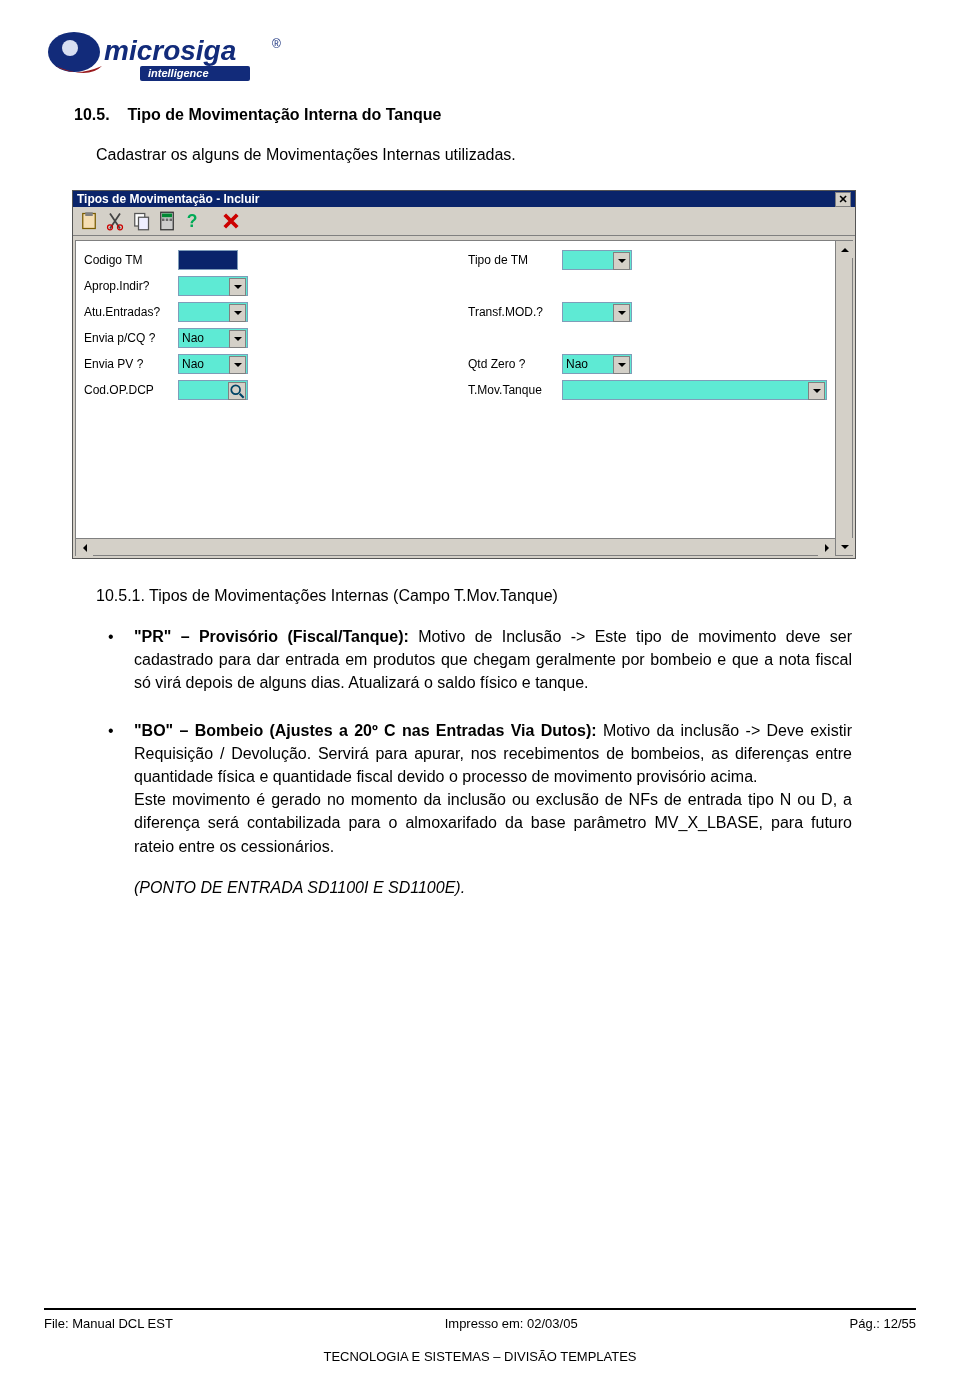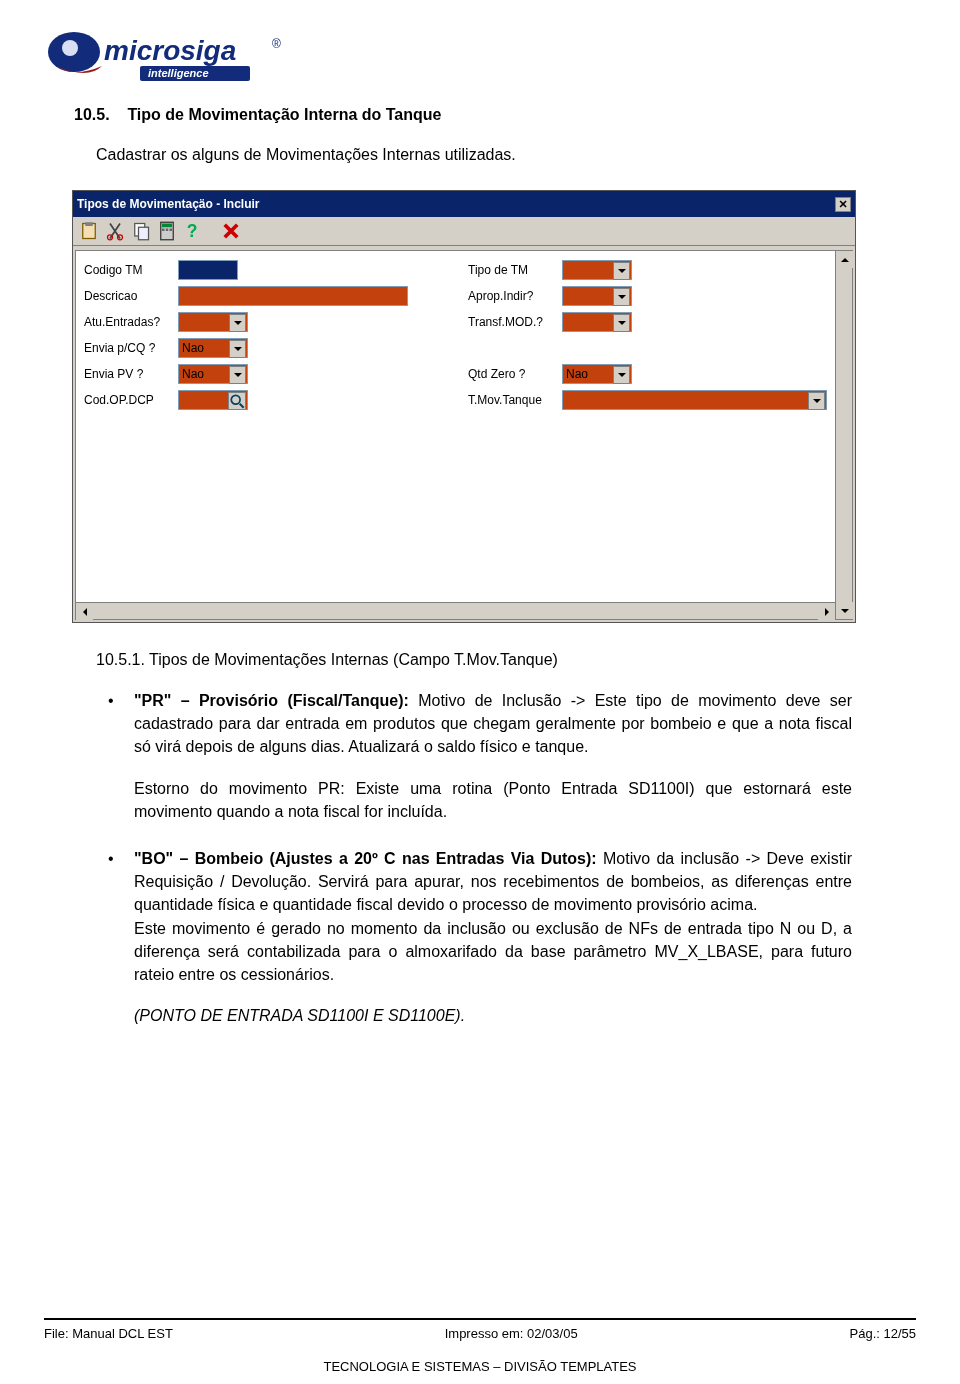--- a/index.html
+++ b/index.html
@@ -11,31 +11,31 @@
   .logo-mark { display: inline-block; vertical-align: middle; }
   .logo-mark svg { width: 260px; height: 58px; }
 
   
   .h-sec { font-size: 16px; font-weight: bold; text-align: justify; margin-left: 30px; }
   .p-intro { font-size: 16px; text-align: justify; margin: 22px 52px 26px 52px; }
   .h-sub { font-size: 16px; font-weight: normal; margin: 28px 0 20px 52px; }
 
   
   .win { margin: 0 44px 0 28px; border: 1px solid #555; background: #d4d0c8; }
-  .titlebar { height: 26px; background: linear-gradient(#0a246a,#0a246a); display: flex; align-items: center; justify-content: space-between; padding: 0 4px; }
+  .titlebar { height: 16px; background: linear-gradient(#0a246a,#0a246a); display: flex; align-items: center; justify-content: space-between; padding: 0 4px; }
   .titlebar .ttl { color: #fff; font-size: 12px; font-weight: bold; }
   .titlebar .xbtn { width: 16px; height: 15px; background: #d4d0c8; border: 1px solid #808080; display: flex; align-items: center; justify-content: center; font-size: 11px; font-weight: bold; color: #000; }
   .toolbar { display: flex; gap: 6px; padding: 4px 6px; background: #d4d0c8; border-bottom: 1px solid #808080; }
   .tb-ico { width: 20px; height: 20px; display: inline-flex; align-items: center; justify-content: center; }
-  .form-area { background: #fff; margin: 4px 2px 2px 2px; padding: 6px 4px 4px 4px; border: 1px solid #808080; height: 370px; position: relative; }
+  .form-area { background: #fff; margin: 4px 2px 2px 2px; padding: 6px 4px 4px 4px; border: 1px solid #808080; height: 316px; position: relative; }
   .form-row { display: flex; height: 26px; align-items: center; }
   .col-left { width: 50%; display: flex; align-items: center; }
   .col-right { width: 50%; display: flex; align-items: center; }
   .flabel { font-size: 12px; color: #000; width: 98px; padding-left: 4px; }
-  .finput { height: 20px; background: #c2410c; border: 1px solid #7f9db9; font-size: 12px; padding: 0 3px; display: inline-flex; align-items: center; }
+  .finput { height: 20px; background: #5eead4; border: 1px solid #7f9db9; font-size: 12px; padding: 0 3px; display: inline-flex; align-items: center; }
   .w-xs { width: 60px; }
   .w-sm { width: 70px; }
   .w-md { width: 230px; }
   .w-tmov { width: 265px; }
   .dd { position: relative; }
   .dd .caret, .caret-btn {
     width: 17px; height: 18px; background: #d4d0c8;
     border: 1px solid #808080; position: absolute; right: 1px; top: 1px;
     display: flex; align-items: center; justify-content: center;
   }
@@ -52,21 +52,21 @@
 
   
   ul.bullets { list-style: none; margin: 0 48px 0 52px; }
   ul.bullets > li { position: relative; padding-left: 38px; margin-bottom: 24px; font-size: 16px; line-height: 1.45; text-align: justify; }
   ul.bullets > li::before { content: "•"; position: absolute; left: 12px; top: 0; font-size: 16px; }
   .b-title { font-weight: bold; }
   .para-gap { margin-top: 18px; display: block; }
   .italic { font-style: italic; }
 
   
-  .footer { position: absolute; left: 44px; right: 44px; bottom: 10px; }
+  .footer { position: absolute; left: 44px; right: 44px; bottom: 20px; }
   .f-row { display: flex; justify-content: space-between; font-size: 13px; }
   .f-center { text-align: center; font-size: 13px; margin-top: 18px; }
   .f-line { border: none; border-top: 2px solid #000; margin-bottom: 6px; }
 </style>
 </head>
 <body>
 
 <div class="page">
 
   <div class="logo-wrap">
@@ -150,24 +150,20 @@
             <span class="caret">
                 <svg viewBox="0 0 8 8">
                   <path d="M0 2 L4 6 L8 2 Z" fill="#000"></path>
                 </svg>
               </span>
           </span>
         </div>
       </div>
 
       <div class="form-row">
-        <div class="col-left">
-          <span class="flabel">Descricao</span>
-          <span class="finput w-md"></span>
-        </div>
         <div class="col-right">
           <span class="flabel">Aprop.Indir?</span>
           <span class="finput w-sm dd">
             <span class="caret">
                 <svg viewBox="0 0 8 8">
                   <path d="M0 2 L4 6 L8 2 Z" fill="#000"></path>
                 </svg>
               </span>
           </span>
         </div>
@@ -284,21 +280,20 @@
           </div>
       </div>
     </div>
   </div>
 
   <p class="h-sub">10.5.1. Tipos de Movimentações Internas  (Campo T.Mov.Tanque)</p>
 
   <ul class="bullets">
     <li>
       <span class="b-title">"PR" – Provisório  (Fiscal/Tanque): </span><span>  Motivo de Inclusão -&gt; Este tipo de movimento deve ser cadastrado para dar entrada em produtos que chegam geralmente por bombeio e que a nota fiscal só virá depois de alguns dias. Atualizará o saldo físico e tanque.</span>
-      <span class="para-gap">Estorno do movimento PR: Existe uma rotina (Ponto Entrada SD1100I) que estornará este movimento quando a nota fiscal for incluída.</span>
     </li>
     <li>
       <span class="b-title">"BO" – Bombeio (Ajustes a 20º C nas Entradas Via Dutos): </span><span> Motivo da inclusão -&gt; Deve existir Requisição / Devolução. Servirá para apurar, nos recebimentos de bombeios, as diferenças entre quantidade física e quantidade fiscal devido o processo de movimento provisório acima.</span>
       <br><span>Este movimento é gerado no momento da inclusão ou exclusão de NFs de entrada tipo N ou D, a diferença será contabilizada para o almoxarifado da base parâmetro MV_X_LBASE, para futuro rateio entre os cessionários.</span>
       <span class="para-gap italic">(PONTO DE ENTRADA SD1100I E SD1100E).</span>
     </li>
   </ul>
 
   <div class="footer">
     <hr class="f-line">

